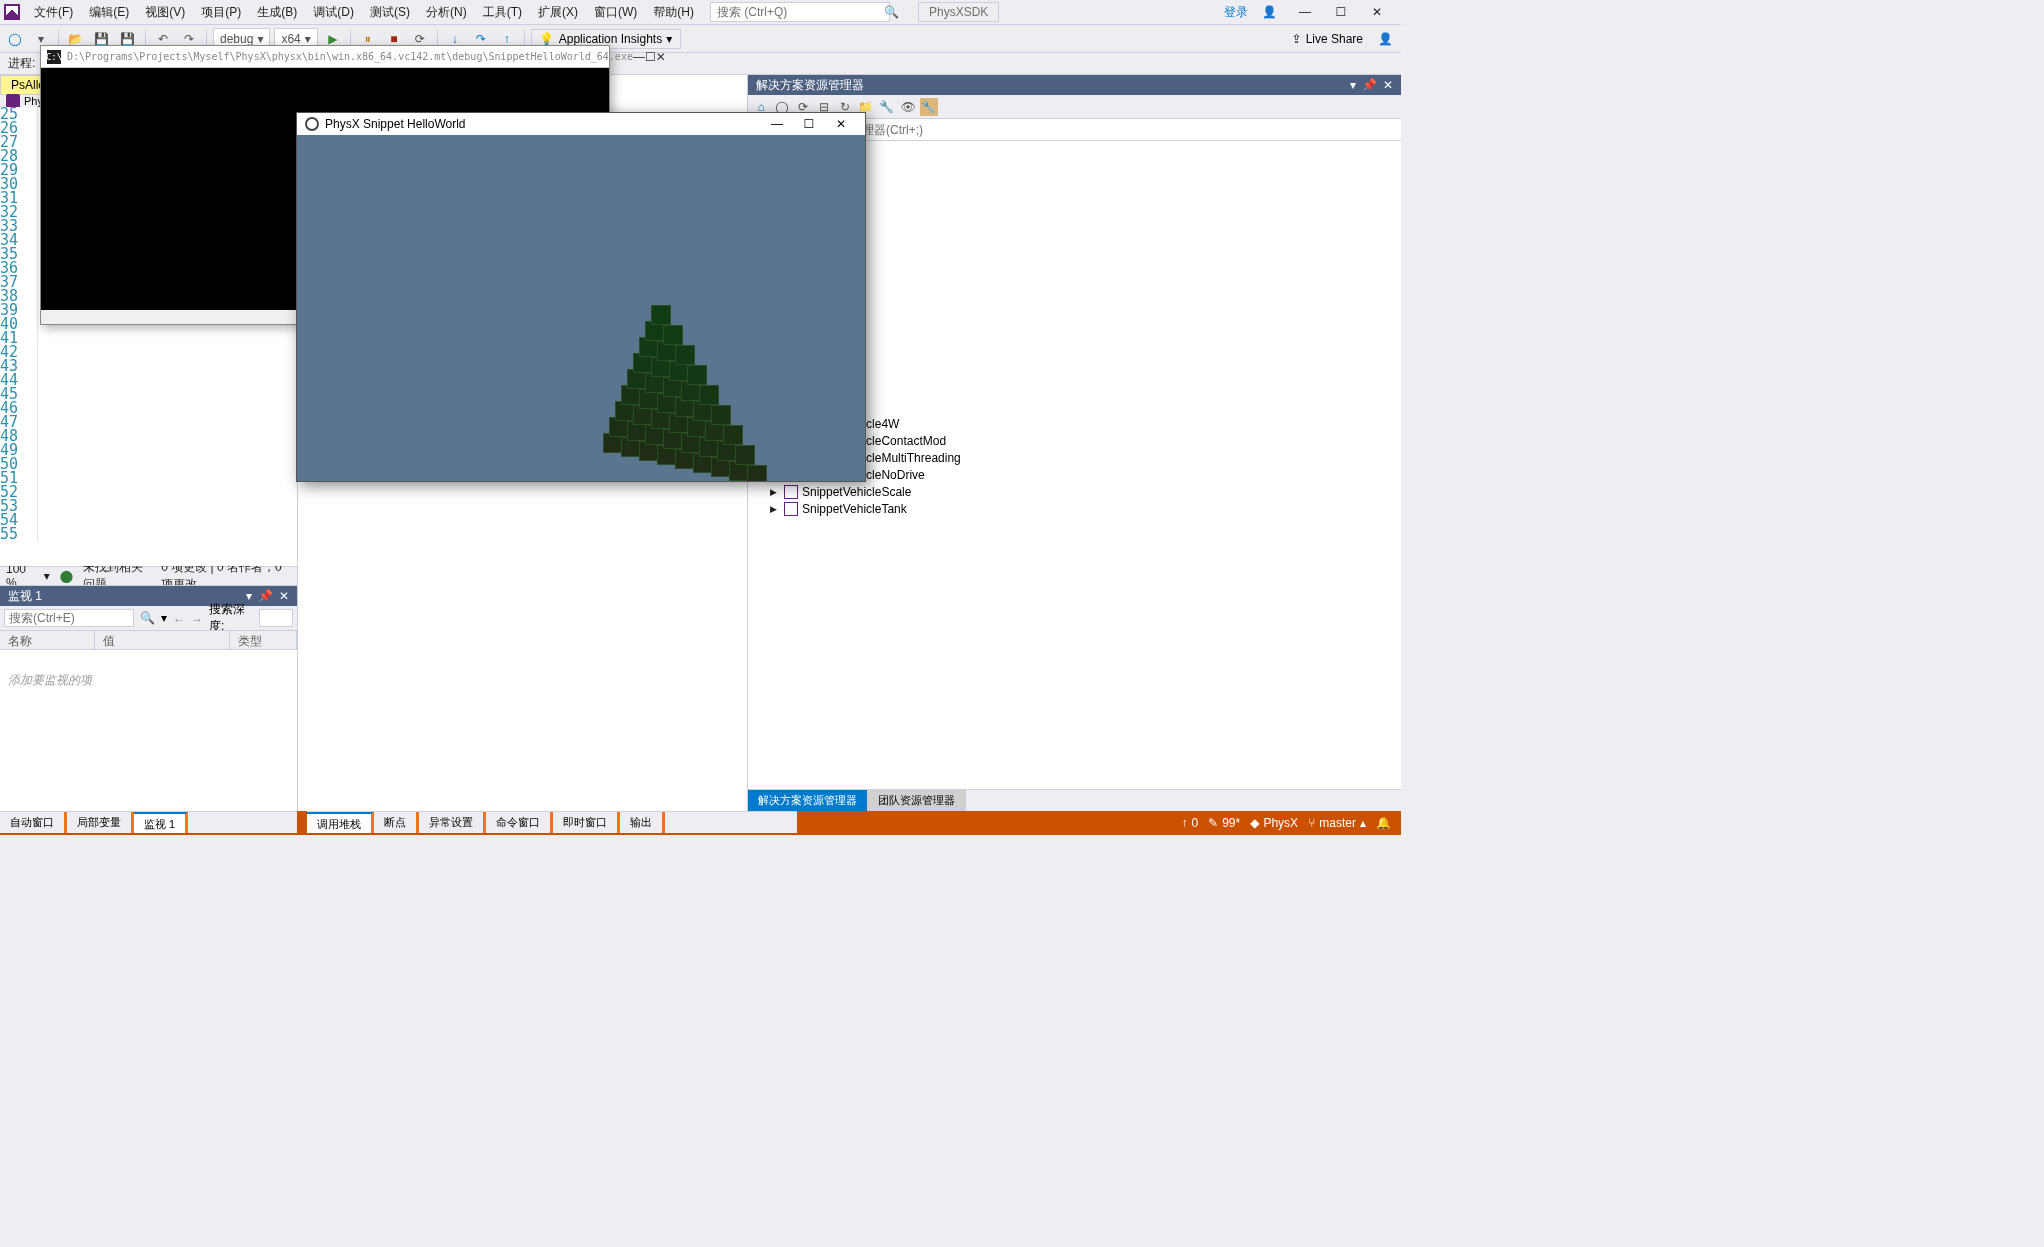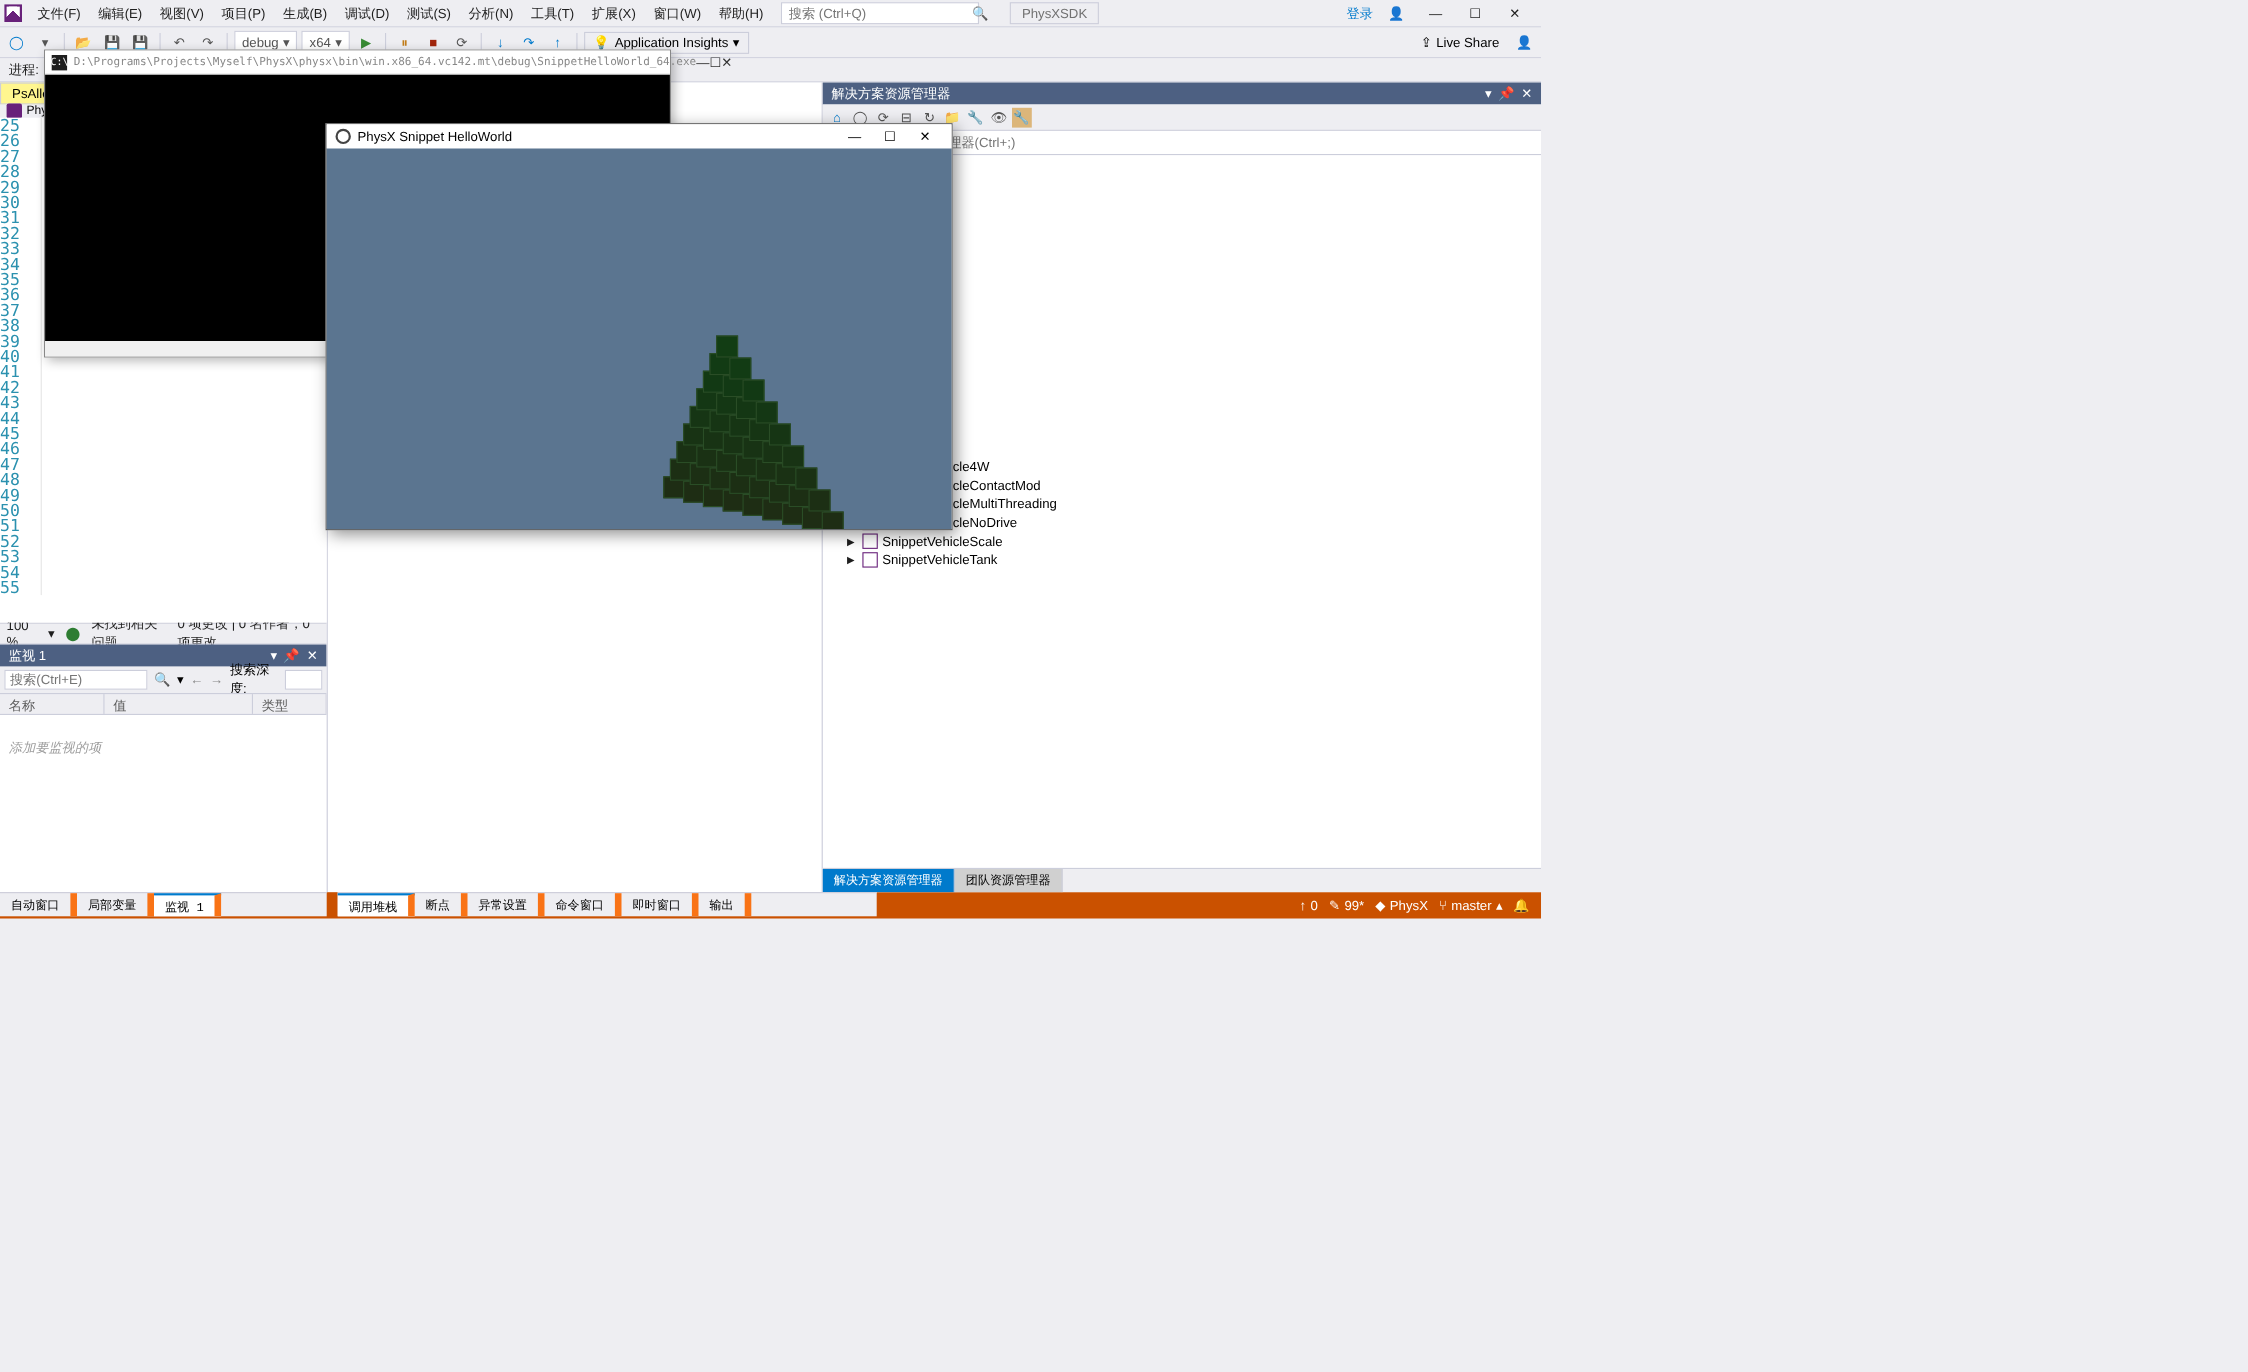--- a/index.html
+++ b/index.html
@@ -54,21 +54,21 @@
 .watch-panel { height: 226px; display: flex; flex-direction: column; border-top: 1px solid #cccedb; }
 .panel-title { height: 20px; background: #4d6082; color: #fff; display: flex; align-items: center; padding: 0 8px; font-size: 11px; }
 .panel-title .pt-controls { margin-left: auto; display: flex; gap: 6px; }
 .watch-search { height: 24px; background: #eeeef2; display: flex; align-items: center; padding: 0 4px; gap: 6px; }
 .watch-search input { width: 130px; height: 18px; border: 1px solid #cccedb; padding: 0 4px; }
 .watch-search .depth-box { width: 40px; height: 18px; border: 1px solid #cccedb; background: #fff; }
 .watch-cols { height: 20px; background: #eeeef2; display: flex; border-top: 1px solid #cccedb; border-bottom: 1px solid #cccedb; }
 .watch-col { padding: 2px 8px; border-right: 1px solid #cccedb; color: #5a5a5a; }
 .watch-body { flex: 1; background: #fff; padding: 22px 8px; color: #9e9e9e; font-style: italic; }
 .watch-tabs { height: 22px; background: #eeeef2; display: flex; border-top: 1px solid #cccedb; }
-.wtab { padding: 3px 10px; border-right: 6px solid #f97316; font-size: 11px; font-family: Liberation Mono, monospace; }
+.wtab { padding: 3px 10px; border-right: 3px solid #f97316; font-size: 11px; }
 .wtab.active { background: #fff; border-top: 2px solid #007acc; }
 
 
 .mid-area { width: 302px; display: flex; flex-direction: column; background: #fff; border-left: 1px solid #cccedb; }
 .mid-diag { height: 70px; border-bottom: 1px solid #cccedb; position: relative; }
 .diag-icons { display: flex; gap: 6px; padding: 4px 6px; }
 .diag-icon { width: 14px; height: 14px; border: 1px solid #888; }
 .diag-ruler { position: absolute; bottom: 0; left: 0; right: 0; height: 24px; border-top: 1px solid #888; display: flex; align-items: center; justify-content: flex-end; padding-right: 10px; font-size: 10px; }
 .mid-body { flex: 1; }
 .mid-tabs { height: 22px; background: #eeeef2; display: flex; border-top: 1px solid #cccedb; }

